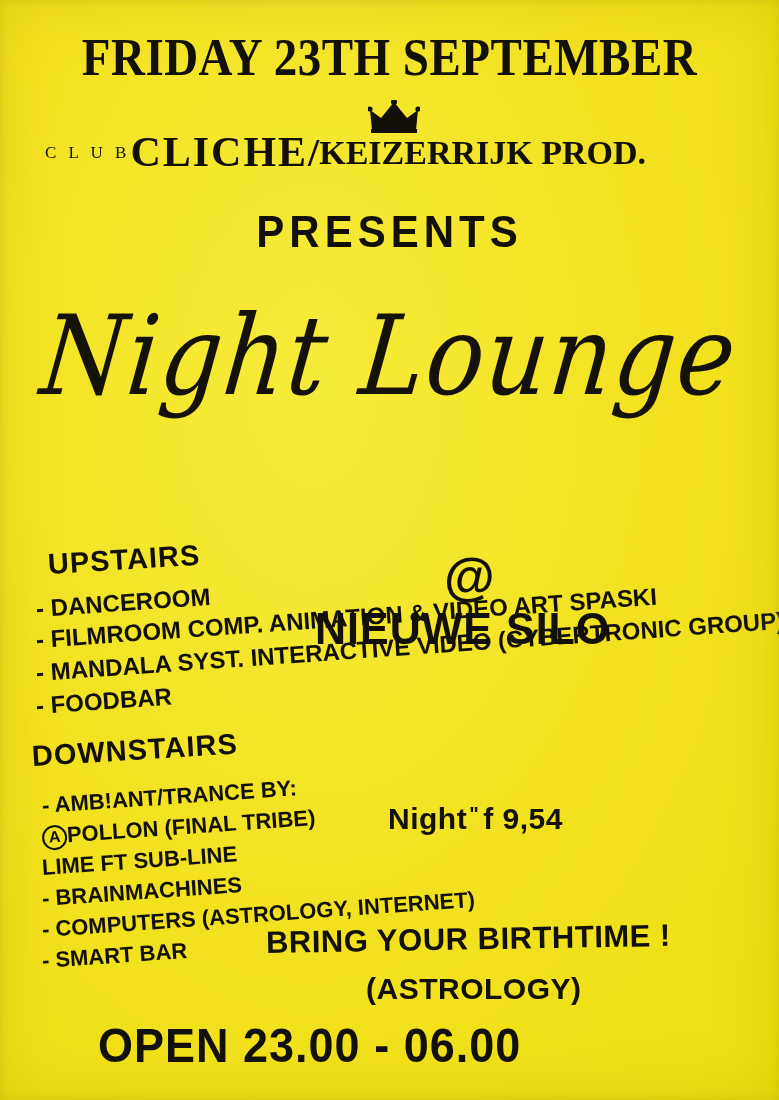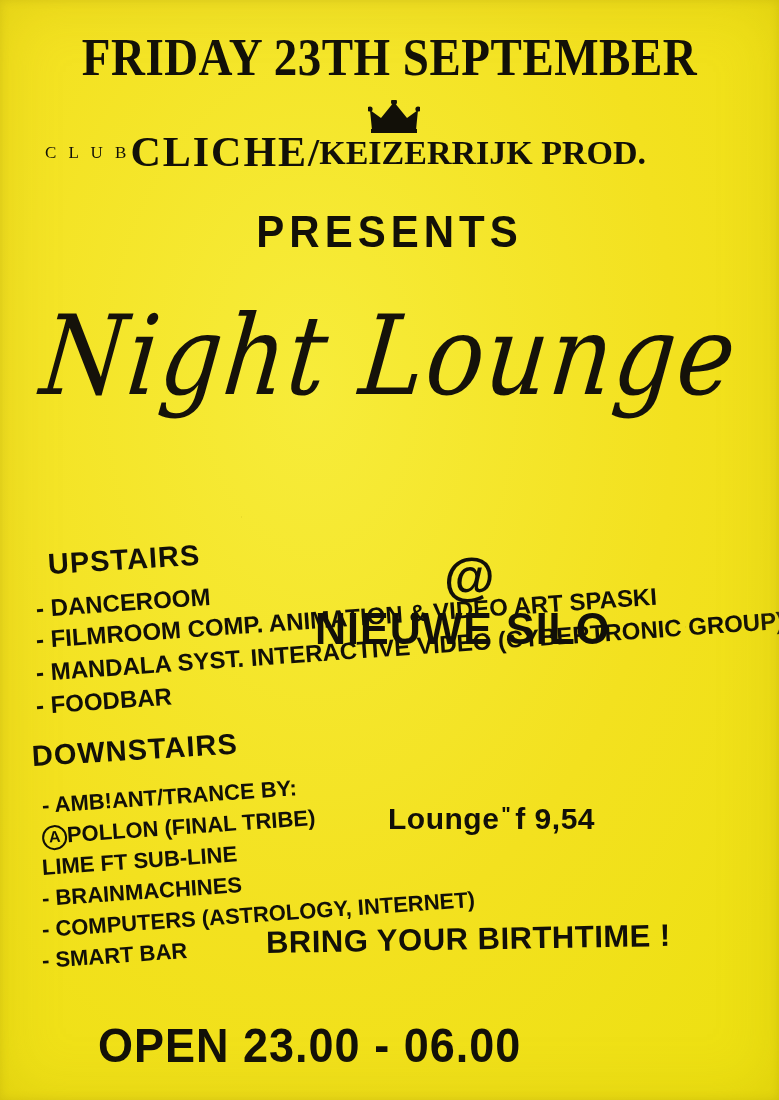--- a/index.html
+++ b/index.html
@@ -290,20 +290,21 @@
   <div class="down-list">
     <div>- AMB!ANT/TRANCE BY:</div>
     <div><span class="circle-a">A</span><span>POLLON (FINAL TRIBE)</span></div>
     <div>LIME FT SUB-LINE</div>
     <div>- BRAINMACHINES</div>
     <div>- COMPUTERS (ASTROLOGY, INTERNET)</div>
     <div>- SMART BAR</div>
   </div>
 
   <div class="entree">
-    <span>Lounge</span><span class="mark">"</span><span>f 9,54</span>
+    <span>Night</span><span class="mark">"</span><span>f 9,54</span>
   </div>
 
   <div class="birthtime">BRING YOUR BIRTHTIME !</div>
+  <div class="astrology">(ASTROLOGY)</div>
   <div class="open-line">OPEN 23.00 - 06.00</div>
 
   <div class="speckle"></div>
 </div>
 
 </body></html>

